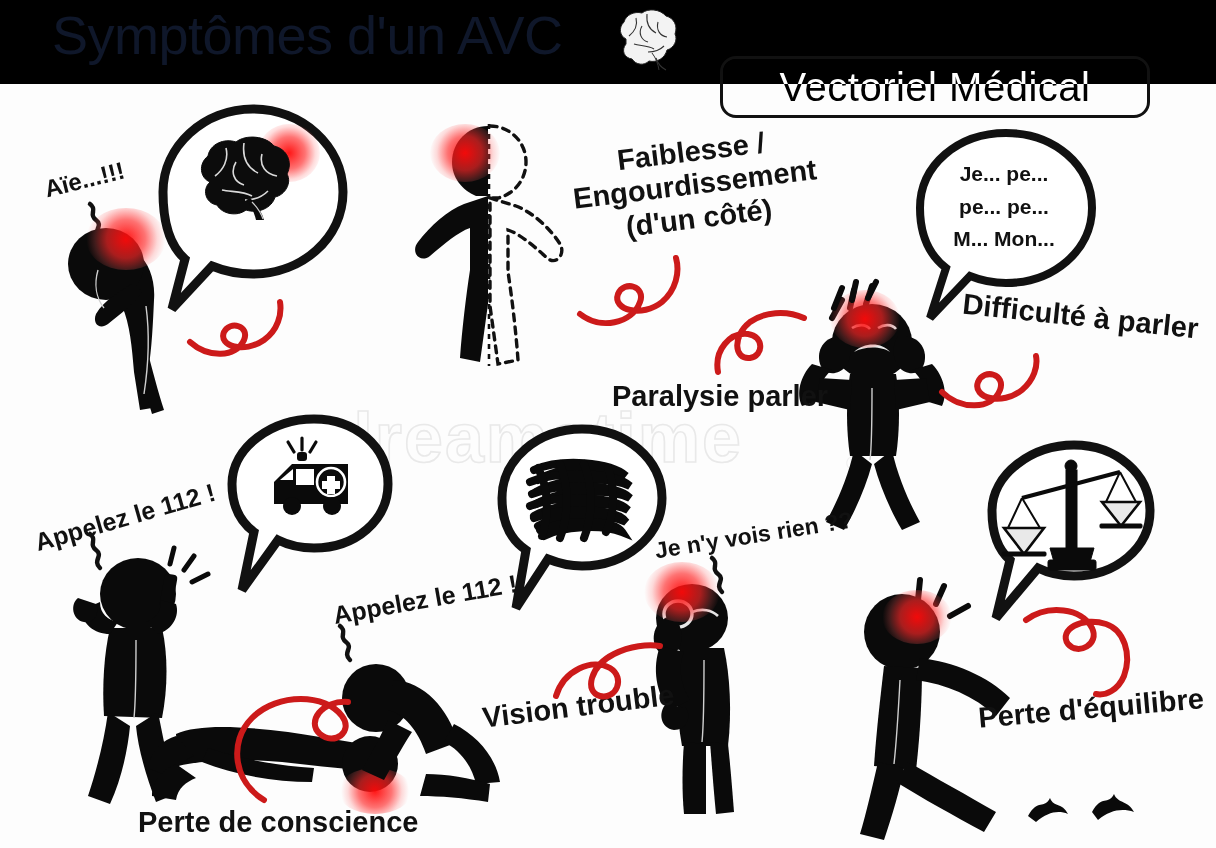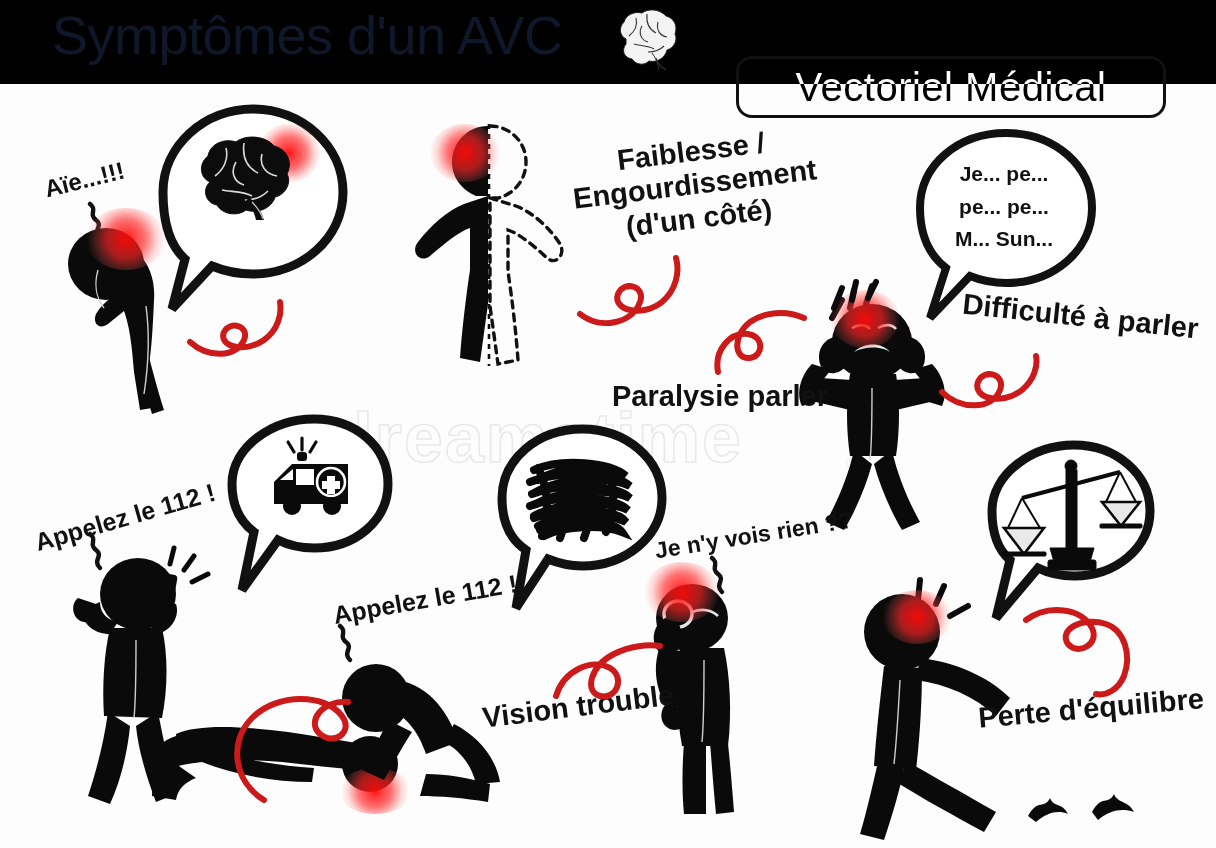--- a/index.html
+++ b/index.html
@@ -13,21 +13,21 @@
     position:absolute;left:0;top:0;width:1216px;height:84px;background:#000;
   }
   .header-title{
     position:absolute;left:52px;top:4px;color:#0f172a;
     font-size:54px;font-weight:400;letter-spacing:-0.5px;
     font-family:"Liberation Sans", sans-serif;white-space:nowrap;
   }
   .header-brain{position:absolute;left:612px;top:6px;width:70px;height:66px;}
   
   .badge{
-    position:absolute;left:736px;top:56px;width:424px;height:56px;
+    position:absolute;left:720px;top:56px;width:424px;height:56px;
     border:3px solid #111;border-radius:16px;overflow:hidden;background:transparent;
   }
   .badge .badge-top{position:absolute;left:0;top:0;width:100%;height:25px;background:#000;}
   .badge-label{
     position:absolute;left:0;top:0;width:100%;height:56px;
     display:flex;align-items:center;justify-content:center;
     font-size:40px;font-weight:400;letter-spacing:0.5px;white-space:nowrap;
   }
   .badge-label span{display:block;}
   .badge-clip-top{
@@ -209,21 +209,21 @@
       <path d="M6 72 C2 50 18 32 36 34 C52 36 52 56 38 58 C22 60 20 36 38 22 C52 12 74 10 92 18" fill="none" stroke="#cc1a1a" stroke-width="6" stroke-linecap="round"></path>
     </svg>
   </div>
 
   <div class="bubble" style="left:906px;top:128px;">
     <svg width="200" height="200" viewBox="0 0 200 200">
       <path d="M100 5 C148 5 186 37 186 80 C186 122 148 155 100 155 C86 155 74 152 64 148 L24 190 L40 140 C22 126 14 104 14 80 C14 37 52 5 100 5 Z" fill="#fff" stroke="#111" stroke-width="8"></path>
     </svg>
     <div class="small-label" style="left:32px;top:30px;font-size:21px;text-align:center;width:132px;line-height:1.55;">Je... pe...
 pe... pe...
-M... Sun...</div>
+M... Mon...</div>
   </div>
 
   <div class="fig" style="left:824px;top:274px;">
     <svg width="60" height="40" viewBox="0 0 60 40">
       <g stroke="#0a0a0a" stroke-width="6" stroke-linecap="round">
         <path d="M10 34 L18 14"></path>
           <path d="M28 26 L32 8"></path>
           <path d="M44 24 L52 8"></path>
       </g>
     </svg>
@@ -326,20 +326,21 @@
       <path d="M108 150 C128 150 152 154 172 160 L170 178 C146 174 122 172 102 172 Z" fill="#0a0a0a"></path>
     </svg>
   </div>
 
   <div class="swirl" style="left:216px;top:672px;">
     <svg width="150" height="134" viewBox="0 0 150 134">
       <path d="M48 128 C18 110 12 70 36 46 C62 20 110 22 126 44 C138 60 118 74 104 62 C90 50 106 28 132 30" fill="none" stroke="#cc1a1a" stroke-width="6" stroke-linecap="round"></path>
     </svg>
   </div>
 
+  <div class="label" style="left:138px;top:806px;font-size:29px;">Perte de conscience</div>
 
   <div class="bubble" style="left:490px;top:424px;">
     <svg width="190" height="195" viewBox="0 0 190 195">
       <path d="M92 5 C136 5 172 35 172 74 C172 112 136 142 92 142 C80 142 68 139 58 135 L26 184 L36 126 C18 114 12 96 12 74 C12 35 48 5 92 5 Z" fill="#fff" stroke="#111" stroke-width="9"></path>
 
       <g stroke="#0a0a0a" stroke-width="8" fill="none" stroke-linecap="round">
         <path d="M44 46 C72 34 120 38 136 52 C118 40 70 42 48 56"></path>
         <path d="M40 58 C70 46 124 48 140 62 C120 52 70 54 46 68"></path>
         <path d="M42 70 C72 58 126 60 140 74 C120 64 70 66 46 80"></path>
         <path d="M40 82 C70 70 124 72 138 86 C118 76 68 78 44 92"></path>

